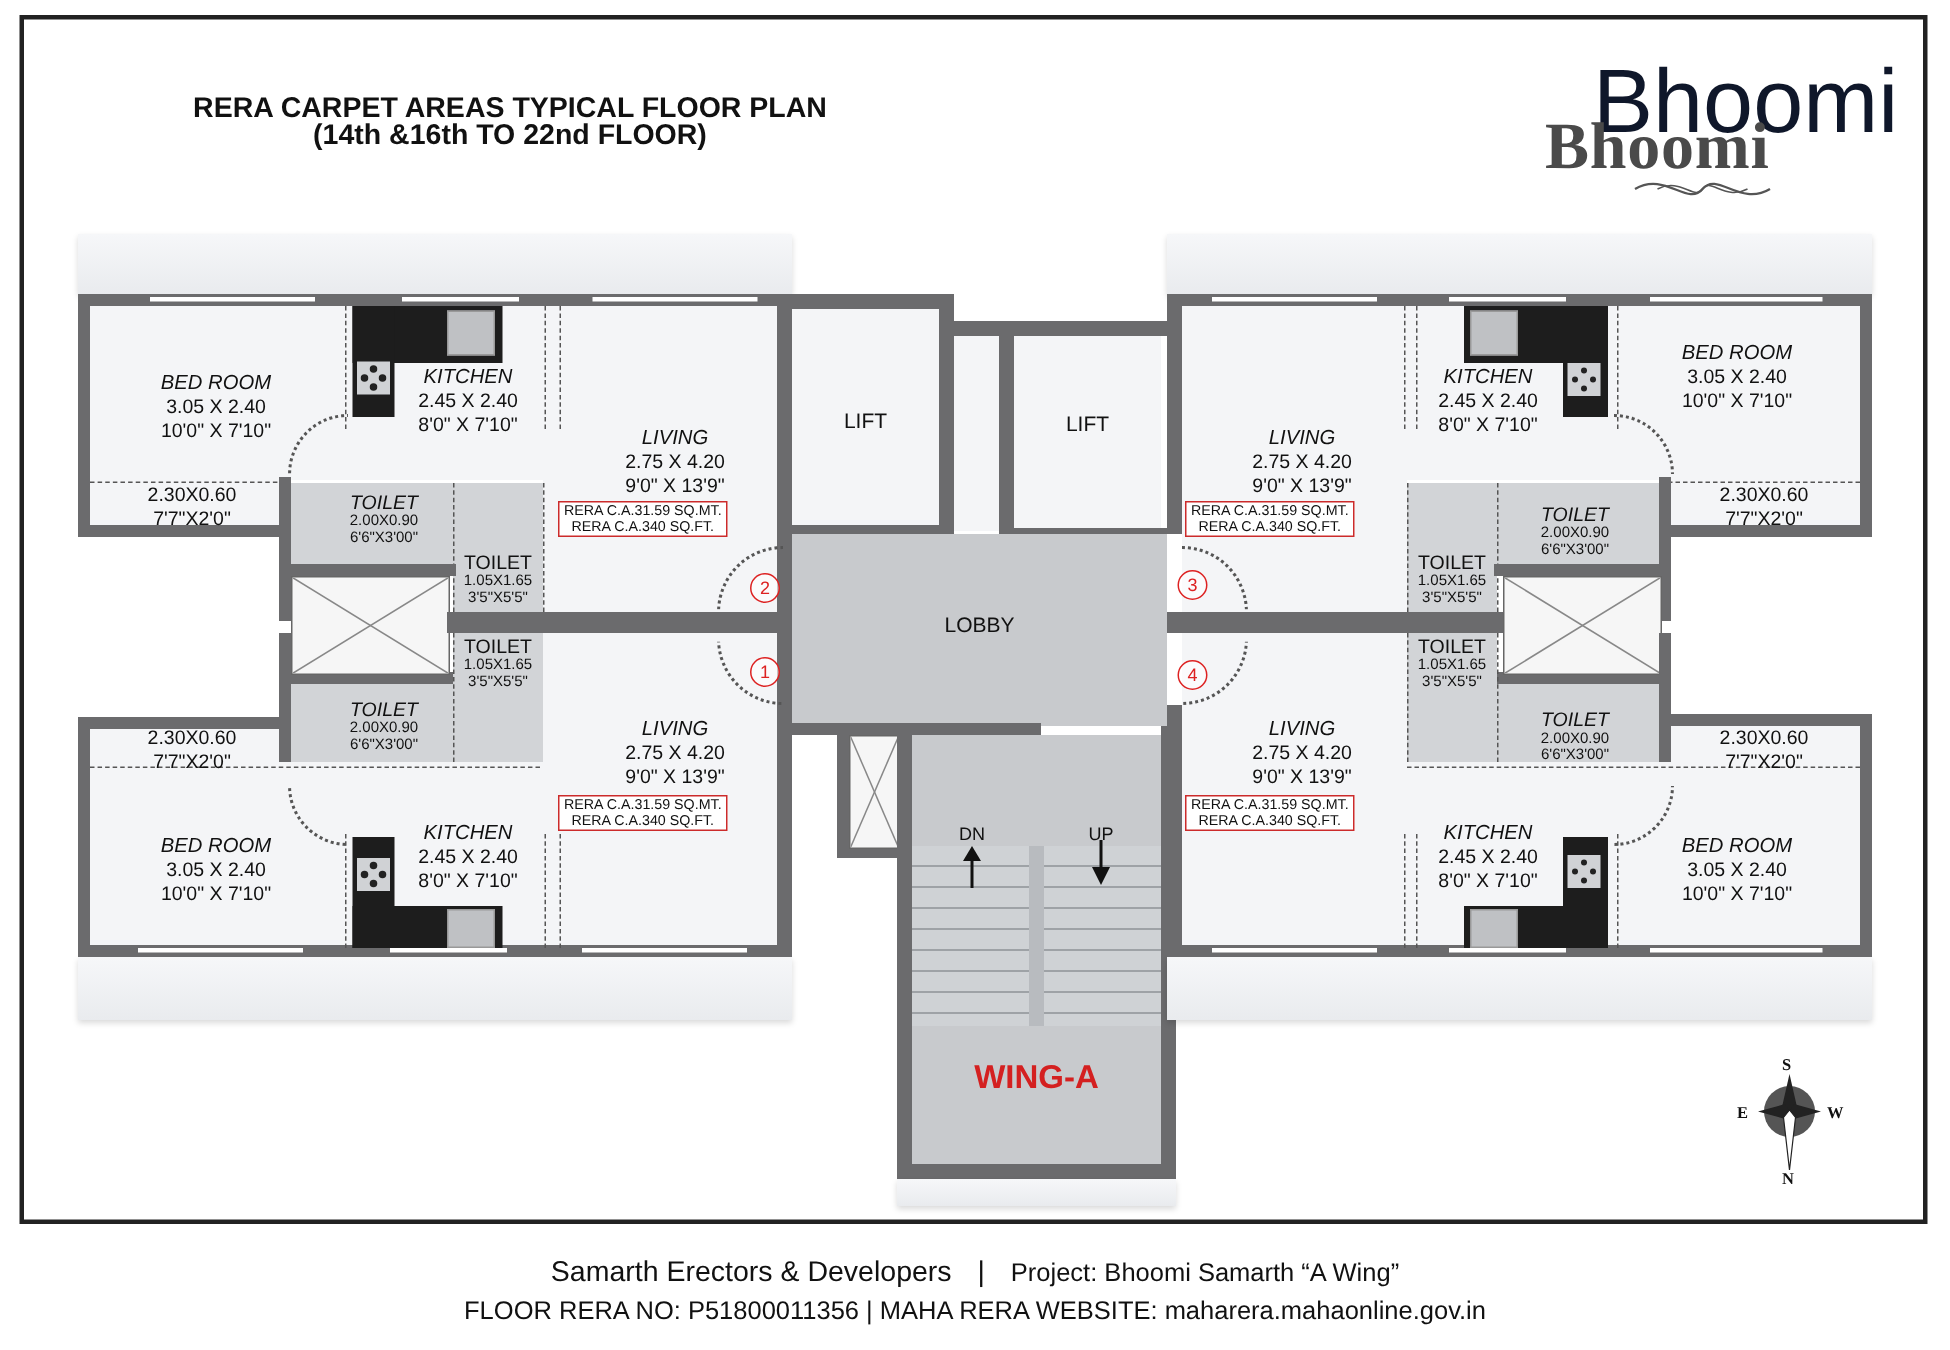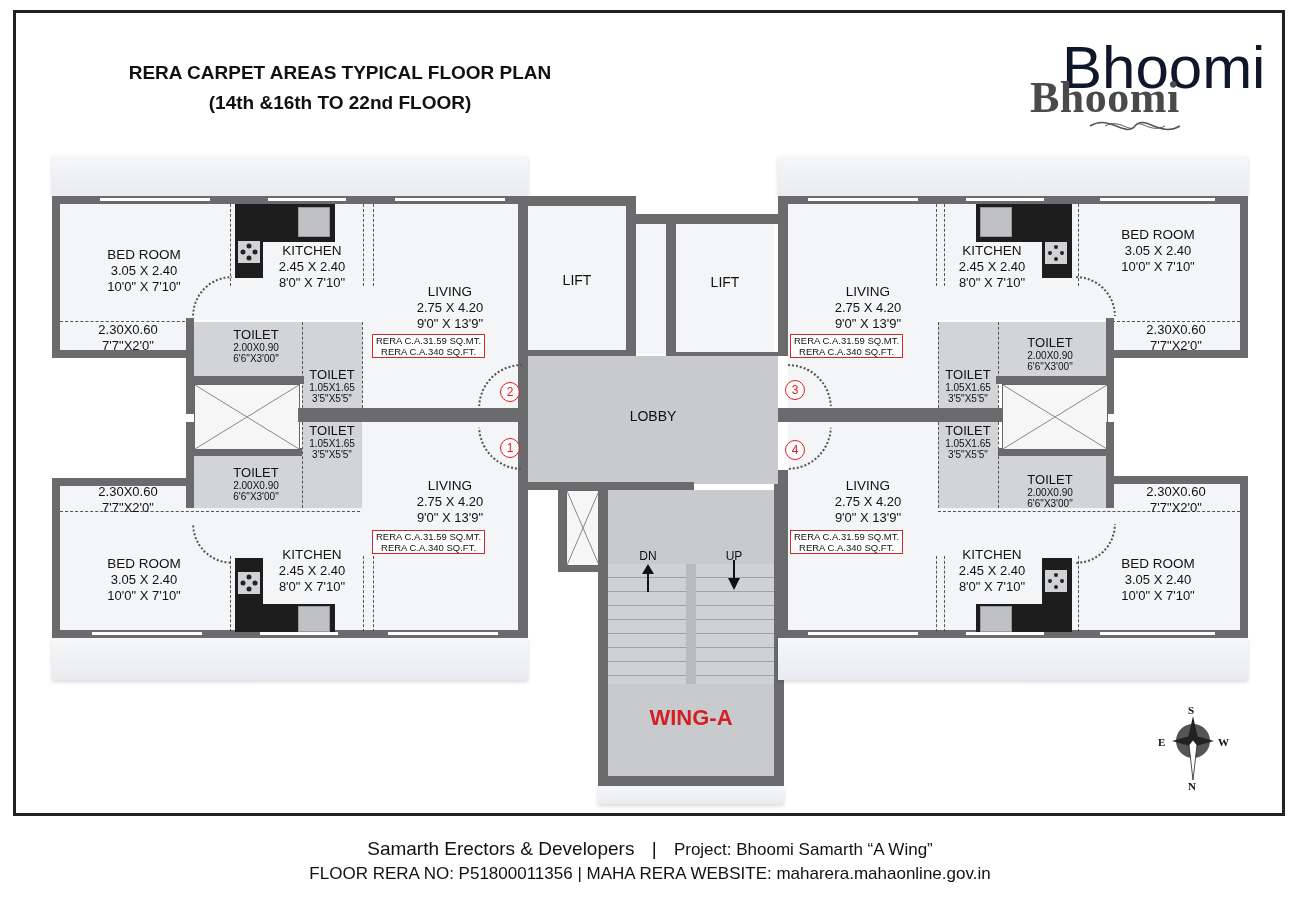--- a/index.html
+++ b/index.html
@@ -10,42 +10,42 @@
   .abs { position:absolute; }
   .title { left:0; width:680px; text-align:center; font-weight:bold; font-size:19px; color:#111; }
   .logo1 { left:1062px; top:38px; font-size:60px; color:#0f172a; font-family:"Liberation Sans", sans-serif; line-height:1; }
   .logo2 { left:1030px; top:76px; font-size:44px; color:#4a4a4a; font-family:"Liberation Serif", serif; font-weight:bold; line-height:1; letter-spacing:0.5px; }
   .balc { background:linear-gradient(#f6f7f9,#e9ebee); box-shadow:0 2px 4px rgba(0,0,0,0.15); }
   .wall { background:#6b6b6d; }
   .room { background:#f4f5f7; }
   .toiletbg { background:#d2d4d7; }
   .lobby { background:#c8cacd; }
   .lbl { text-align:center; font-size:13px; line-height:16px; color:#111; white-space:nowrap; }
-  .lbl .nm { font-size:13.5px; }
+  .lbl .nm { font-size:13.5px;font-style:italic; }
   .sm { font-size:10px; line-height:11px; }
   .rera { border:1.5px solid #cc2b2b; background:#fff; font-size:9.5px; line-height:11px; text-align:center; padding:0 3px; white-space:nowrap; color:#111; }
   .dash-v { border-left:1.5px dashed #555; }
   .dash-h { border-top:1.5px dashed #555; }
   .num { width:18px; height:18px; border:1.5px solid #d22; border-radius:50%; color:#d22; font-size:12px; text-align:center; line-height:18px; background:rgba(255,255,255,0.6); }
   .swing { border:2px dotted #555; border-radius:50%; }
   .kdark { background:#1d1d1d; }
   .hob { background:#d0d2d5; }
   .sink { background:#bfc1c4; border:1px solid #999; }
   .win { background:#fff; height:3px; }
   .shaft { background:#f6f6f6; border:1px solid #666; overflow:hidden; }
   .stairs { background:repeating-linear-gradient(#cfd2d5 0 13px, #9ea2a6 13px 14px); }
   .footer { left:0; width:1300px; text-align:center; font-size:19px; color:#111; }
 </style>
 </head>
 <body>
 
 <div class="frame"></div>
 
 <div class="abs title" style="left:0;top:62px;width:680px;">RERA CARPET AREAS TYPICAL FLOOR PLAN</div>
-<div class="abs title" style="left:0;top:92px;width:680px;">(14th &amp;16th TO 22nd FLOOR)</div>
+<div class="abs title" style="left:0;top:80px;width:680px;">(14th &amp;16th TO 22nd FLOOR)</div>
 
 <div class="abs logo1">Bhoomi</div>
 <div class="abs logo2">Bhoomi</div>
 <svg class="abs" style="left:1085px;top:114px;" width="100" height="24">
   <path d="M5 12 C25 0,40 24,50 12 C60 0,75 24,95 12" stroke="#555" stroke-width="1.5" fill="none"></path>
   <path d="M20 12 C35 4,45 20,50 12 C55 4,65 20,80 12" stroke="#555" stroke-width="1" fill="none"></path>
 </svg>
 
 <div class="abs balc" style="left:52px;top:156px;width:476px;height:40px;"></div>
 <div class="abs balc" style="left:52px;top:638px;width:476px;height:42px;"></div>

